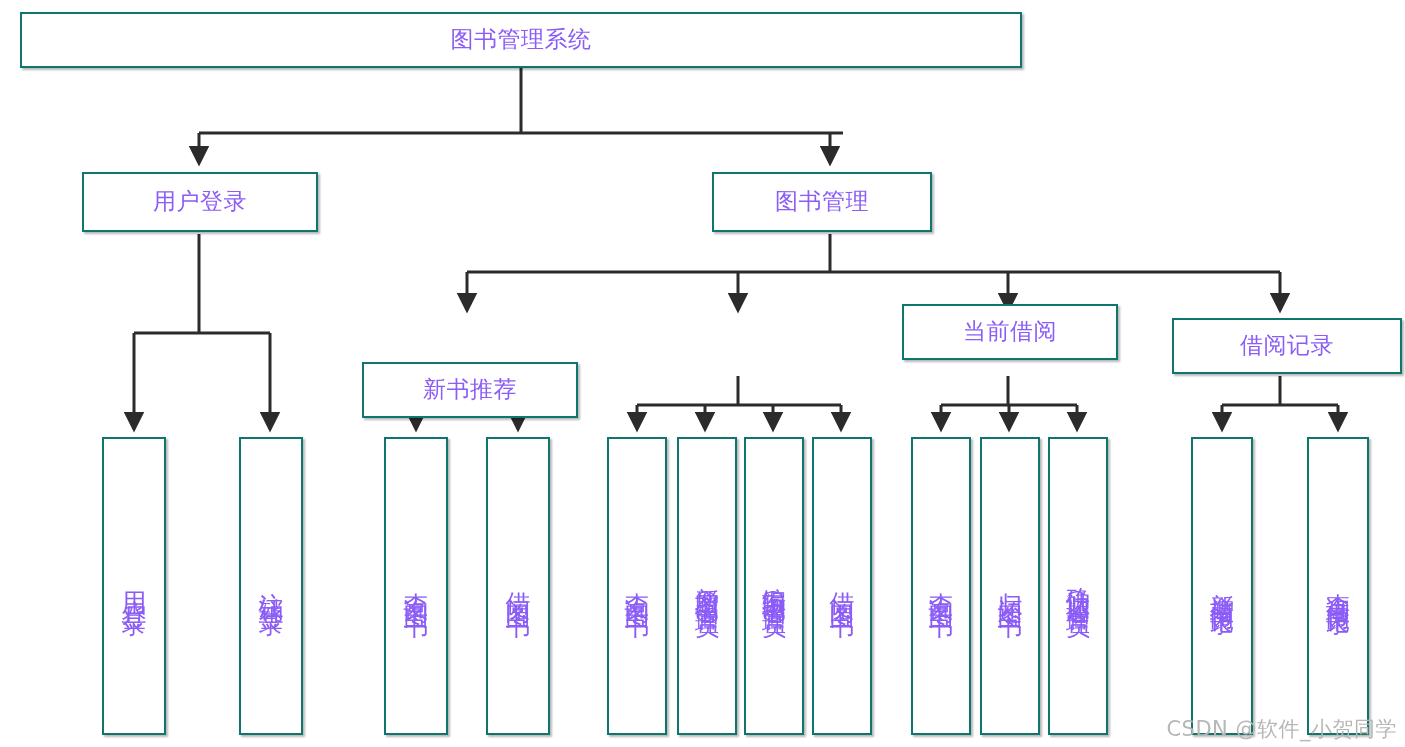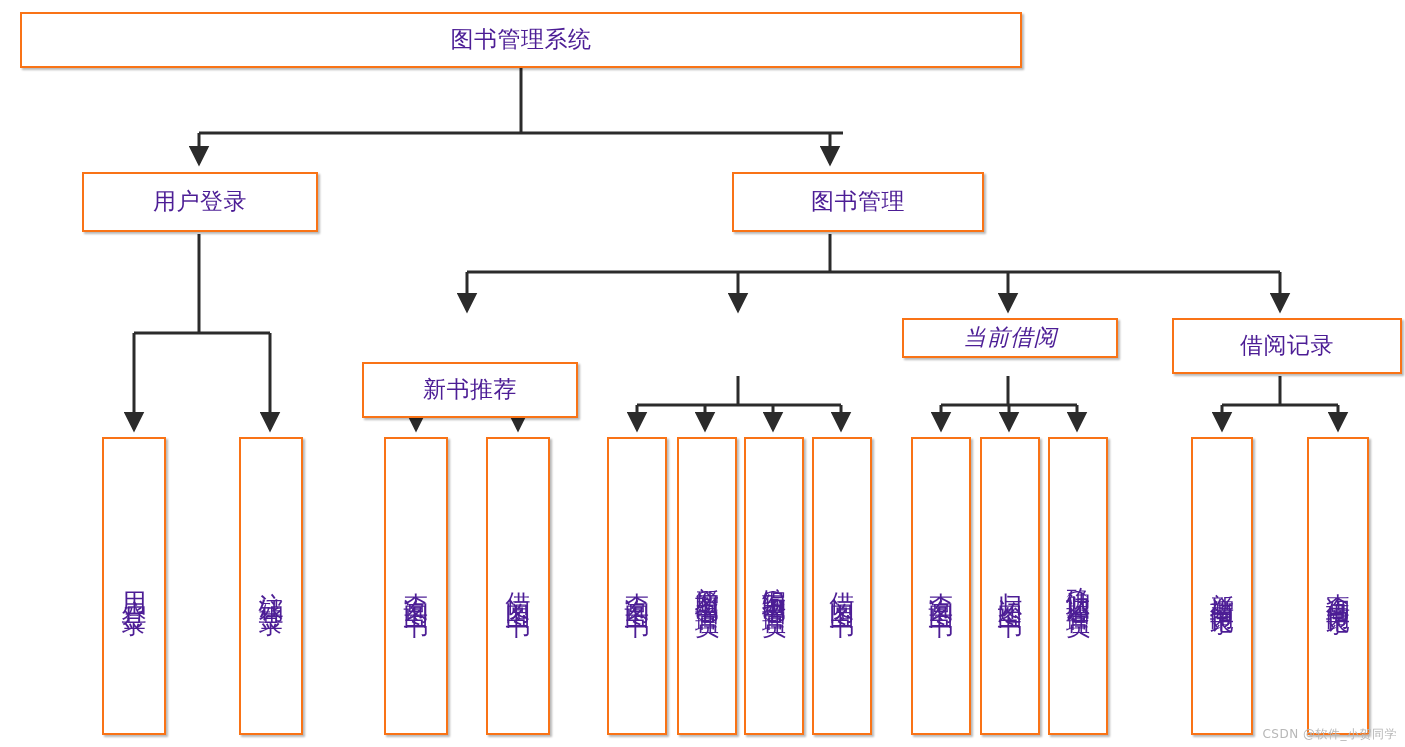--- a/index.html
+++ b/index.html
@@ -22,26 +22,26 @@
     left: 0;
     top: 0;
     width: 1405px;
     height: 747px;
     pointer-events: none;
   }
   .node {
     position: absolute;
     box-sizing: border-box;
     background: #ffffff;
-    border: 2px solid #f97316;
+    border: 2px solid #0f766e;
     box-shadow: 2px 2px 2px rgba(0,0,0,0.28);
     display: flex;
     align-items: center;
     justify-content: center;
-    color: #4c1d95;
+    color: #8b5cf6;
     z-index: 2;
   }
   .node .label {
     line-height: 1.28;
     text-align: center;
     white-space: pre-line;
   }
   .node.horizontal .label {
     font-size: 23px;
     letter-spacing: 0.5px;
@@ -58,21 +58,21 @@
     white-space: nowrap;
   }
   .node.vertical.tight .label {
     letter-spacing: 4px;
     font-size: 24px;
   }
   .watermark {
     position: absolute;
     right: 8px;
     bottom: 4px;
-    font-size: 12px;
+    font-size: 21px;
     color: #b7b7b7;
     letter-spacing: 0.5px;
     z-index: 3;
     white-space: nowrap;
   }
 </style>
 </head>
 <body>
 
 <div id="canvas">
@@ -127,28 +127,28 @@
     </g>
   </svg>
 
   <div class="node horizontal" style="left:20px; top:12px; width:1002px; height:56px;">
     <span class="label">图书管理系统</span>
   </div>
 
   <div class="node horizontal" style="left:82px; top:172px; width:236px; height:60px;">
     <span class="label">用户登录</span>
   </div>
-  <div class="node horizontal" style="left:732px; top:172px; width:252px; height:60px;font-family:Liberation Serif, serif;">
+  <div class="node horizontal" style="left:712px; top:172px; width:220px; height:60px;font-family:Liberation Serif, serif;">
     <span class="label">图书管理</span>
   </div>
 
   <div class="node horizontal" style="left:362px; top:318px; width:216px; height:56px;margin-top:44px;">
     <span class="label">新书推荐</span>
   </div>
-  <div class="node horizontal" style="left:902px; top:318px; width:216px; height:40px;font-style:italic;">
+  <div class="node horizontal" style="left:902px; top:304px; width:216px; height:56px;">
     <span class="label">当前借阅</span>
   </div>
   <div class="node horizontal" style="left:1172px; top:318px; width:230px; height:56px;">
     <span class="label">借阅记录</span>
   </div>
 
   <div class="node vertical" style="left:102px; top:437px; width:64px; height:298px;">
     <span class="label">用户登录</span>
   </div>
   <div class="node vertical" style="left:239px; top:437px; width:64px; height:298px;">

